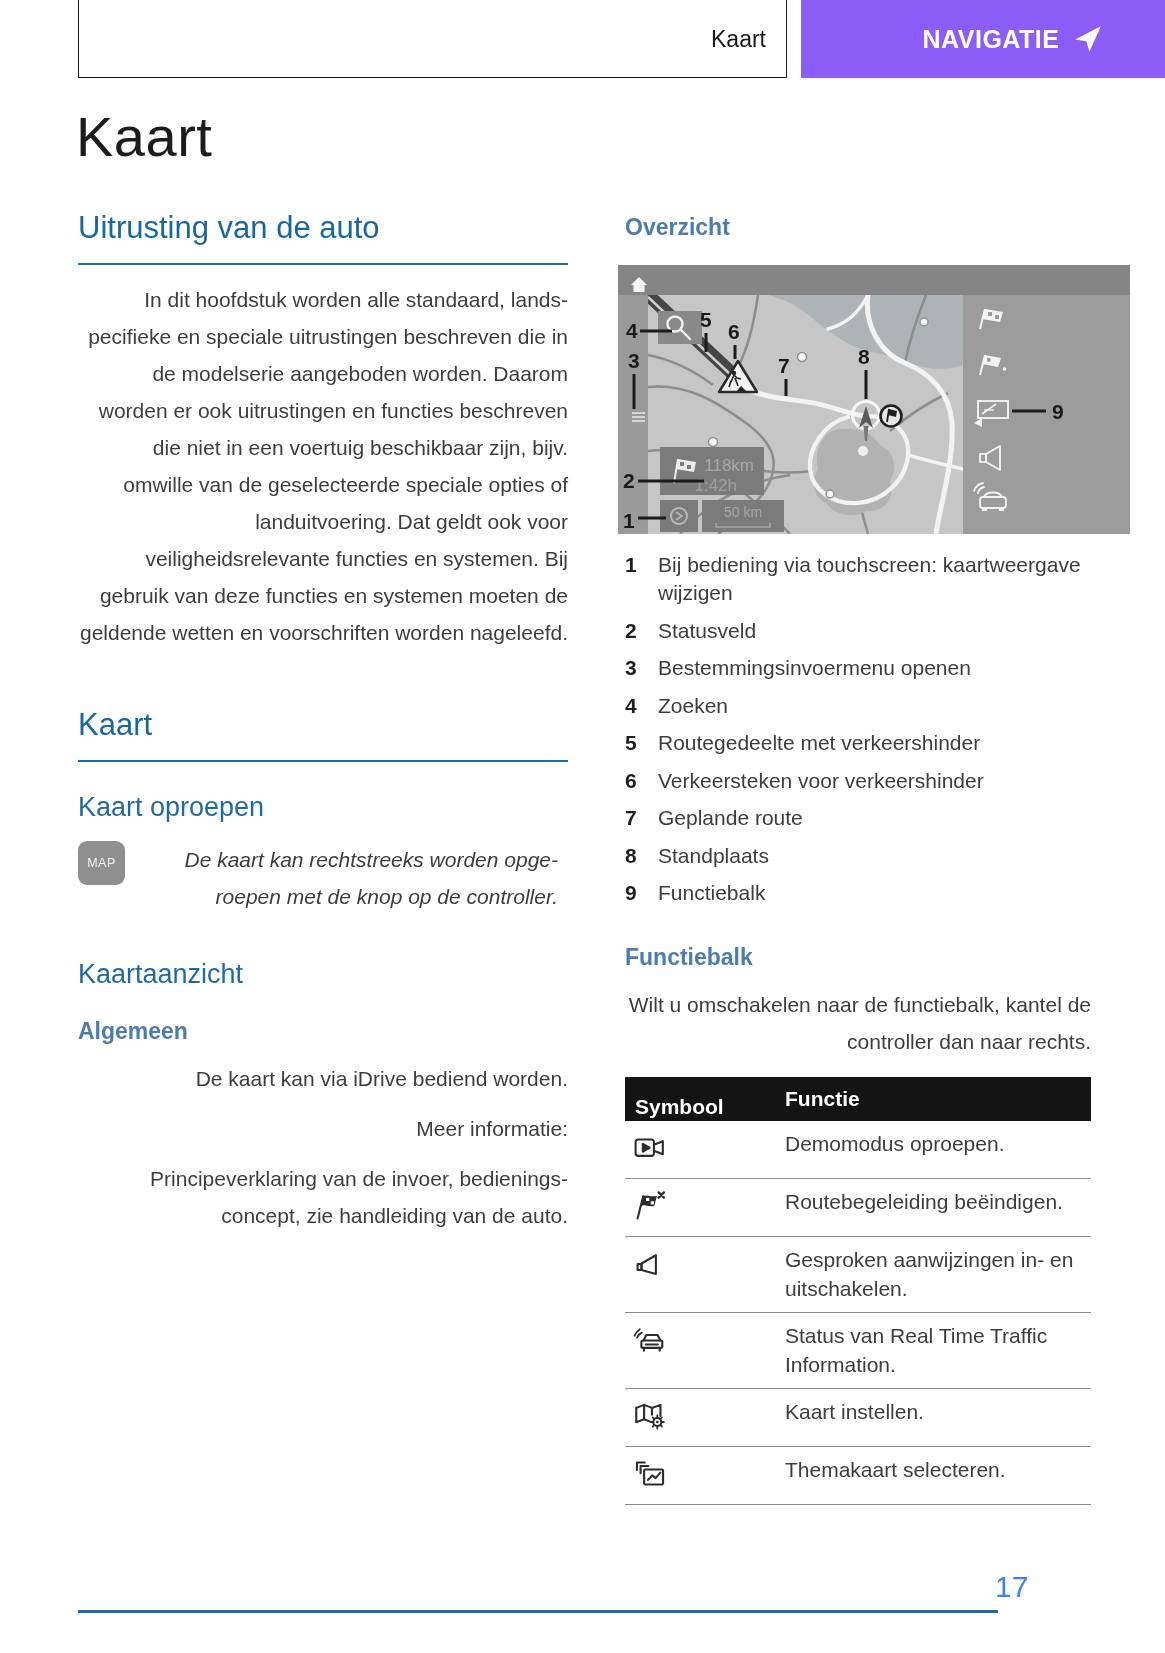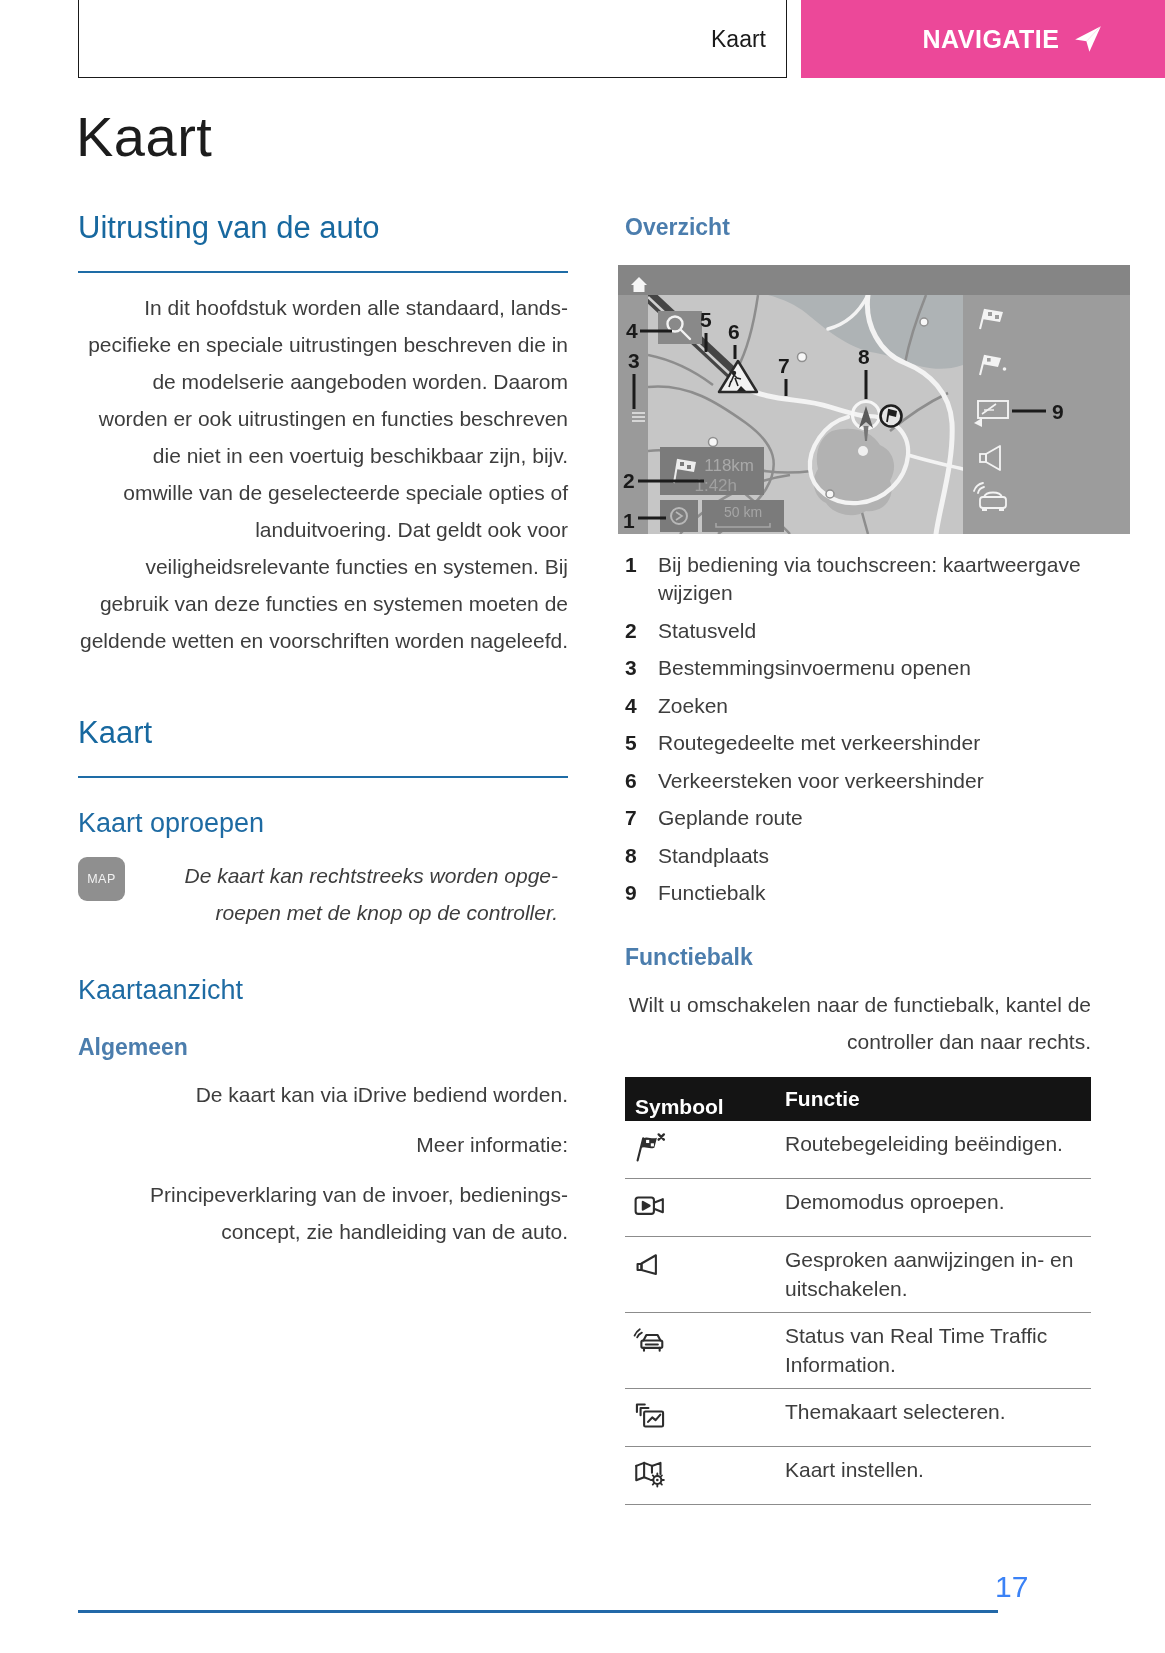--- a/index.html
+++ b/index.html
@@ -12,36 +12,36 @@
   
   .crumb-box {
     position:absolute; left:78px; top:-6px; width:709px; height:84px;
     background:#fff; border:1.5px solid #1a1a1a;
     display:flex; align-items:center; justify-content:flex-end;
     padding-right:20px; padding-top:6px;
   }
   .crumb-box span { font-size:23px; color:#1a1a1a; }
   .banner {
     position:absolute; left:801px; top:0; width:364px; height:78px;
-    background:#ec4899; display:flex; align-items:center; justify-content:center;
+    background:#8b5cf6; display:flex; align-items:center; justify-content:center;
     gap:14px; padding-left:60px;
   }
   .banner span { color:#fff; font-size:25px; font-weight:bold; letter-spacing:.5px; }
   .banner svg { width:30px; height:30px; }
   
   .page-title {
     position:absolute; left:76px; top:104px;
     font-size:56px; font-weight:400; color:#1c1c1c; letter-spacing:.5px;
   }
   
   .col-left  { position:absolute; left:78px;  top:200px; width:490px; }
   .col-right { position:absolute; left:625px; top:200px; width:466px; }
   h2.sec {
     font-size:31px; font-weight:400; color:#17689f;
-    padding-bottom:25px; border-bottom:2px solid #1e6ca6;
+    padding-bottom:17px; border-bottom:2px solid #1e6ca6;
   }
   h3.sub { font-size:27px; font-weight:400; color:#1e6ba3; }
   h4.mini { font-size:23px; font-weight:700; color:#4b7dad; }
   p.body { font-size:21px; line-height:37px; color:#3d3d3d;text-align:right; }
   .col-left h2.sec:first-child { margin-top:10px; }
   .col-left p.lead { margin-top:16px; }
   .h2-kaart { margin-top:56px; }
   .h3-oproepen { margin-top:30px; }
   .map-row { margin-top:18px; display:flex; align-items:flex-start; }
   .map-key {
@@ -375,52 +375,52 @@
   <p class="body p-funcbar">Wilt u omschakelen naar de functiebalk, kantel de controller dan naar rechts.</p>
 
   <div class="func-table">
     <div class="tbl-head">
       <span class="c1">Symbool</span>
       <span class="c2">Functie</span>
     </div>
     <div>
         <div class="tbl-row">
           <span class="tbl-sym"><svg class="sym-svg" viewBox="0 0 26 26">
+              <use href="#icon-demo"></use>
+            </svg></span>
+          <span class="tbl-fn">Demomodus oproepen.</span>
+        </div>
+        <div class="tbl-row">
+          <span class="tbl-sym"><svg class="sym-svg" viewBox="0 0 26 26">
               <use href="#icon-flag-end"></use>
             </svg></span>
           <span class="tbl-fn">Routebegeleiding beëindigen.</span>
         </div>
         <div class="tbl-row">
           <span class="tbl-sym"><svg class="sym-svg" viewBox="0 0 26 26">
-              <use href="#icon-demo"></use>
-            </svg></span>
-          <span class="tbl-fn">Demomodus oproepen.</span>
-        </div>
-        <div class="tbl-row">
-          <span class="tbl-sym"><svg class="sym-svg" viewBox="0 0 26 26">
               <use href="#icon-speaker"></use>
             </svg></span>
           <span class="tbl-fn">Gesproken aanwijzingen in- en uitschakelen.</span>
         </div>
         <div class="tbl-row">
           <span class="tbl-sym"><svg class="sym-svg" viewBox="0 0 26 26">
               <use href="#icon-rtti"></use>
             </svg></span>
           <span class="tbl-fn">Status van Real Time Traffic Information.</span>
         </div>
         <div class="tbl-row">
           <span class="tbl-sym"><svg class="sym-svg" viewBox="0 0 26 26">
+              <use href="#icon-map-settings"></use>
+            </svg></span>
+          <span class="tbl-fn">Kaart instellen.</span>
+        </div>
+        <div class="tbl-row">
+          <span class="tbl-sym"><svg class="sym-svg" viewBox="0 0 26 26">
               <use href="#icon-theme-map"></use>
             </svg></span>
           <span class="tbl-fn">Themakaart selecteren.</span>
-        </div>
-        <div class="tbl-row">
-          <span class="tbl-sym"><svg class="sym-svg" viewBox="0 0 26 26">
-              <use href="#icon-map-settings"></use>
-            </svg></span>
-          <span class="tbl-fn">Kaart instellen.</span>
         </div>
       </div>
   </div>
 </div>
 
 <div class="foot-line"></div>
 <div class="page-num">17</div>
 
 </body></html>

